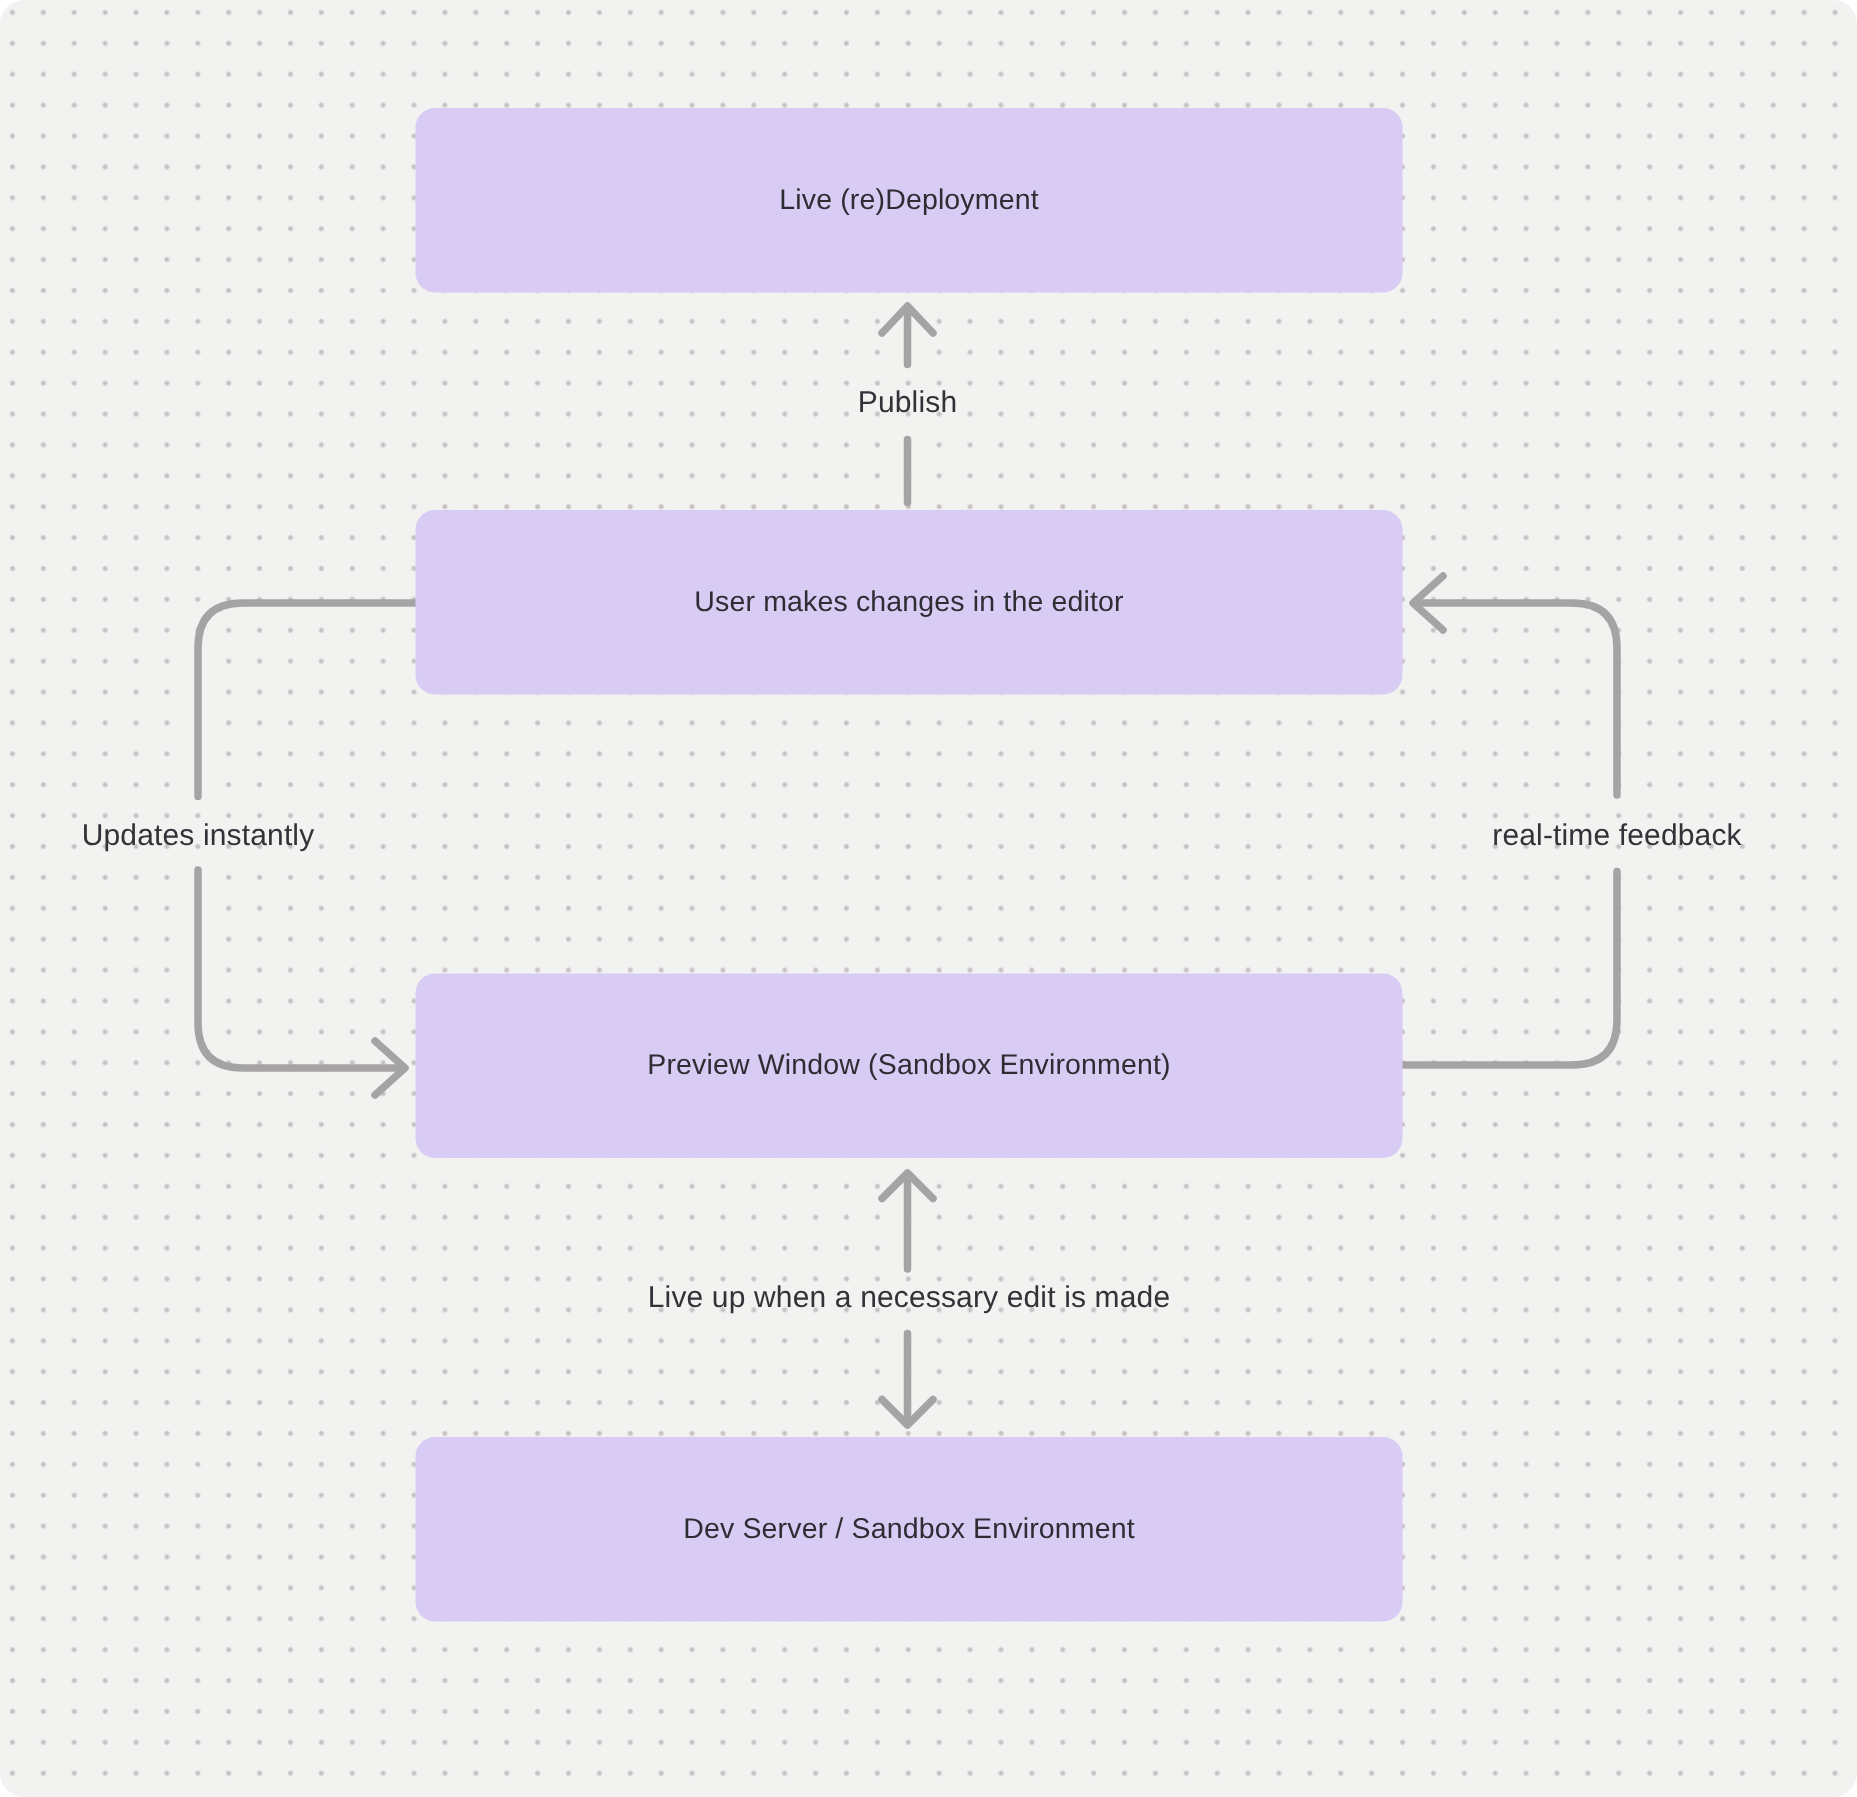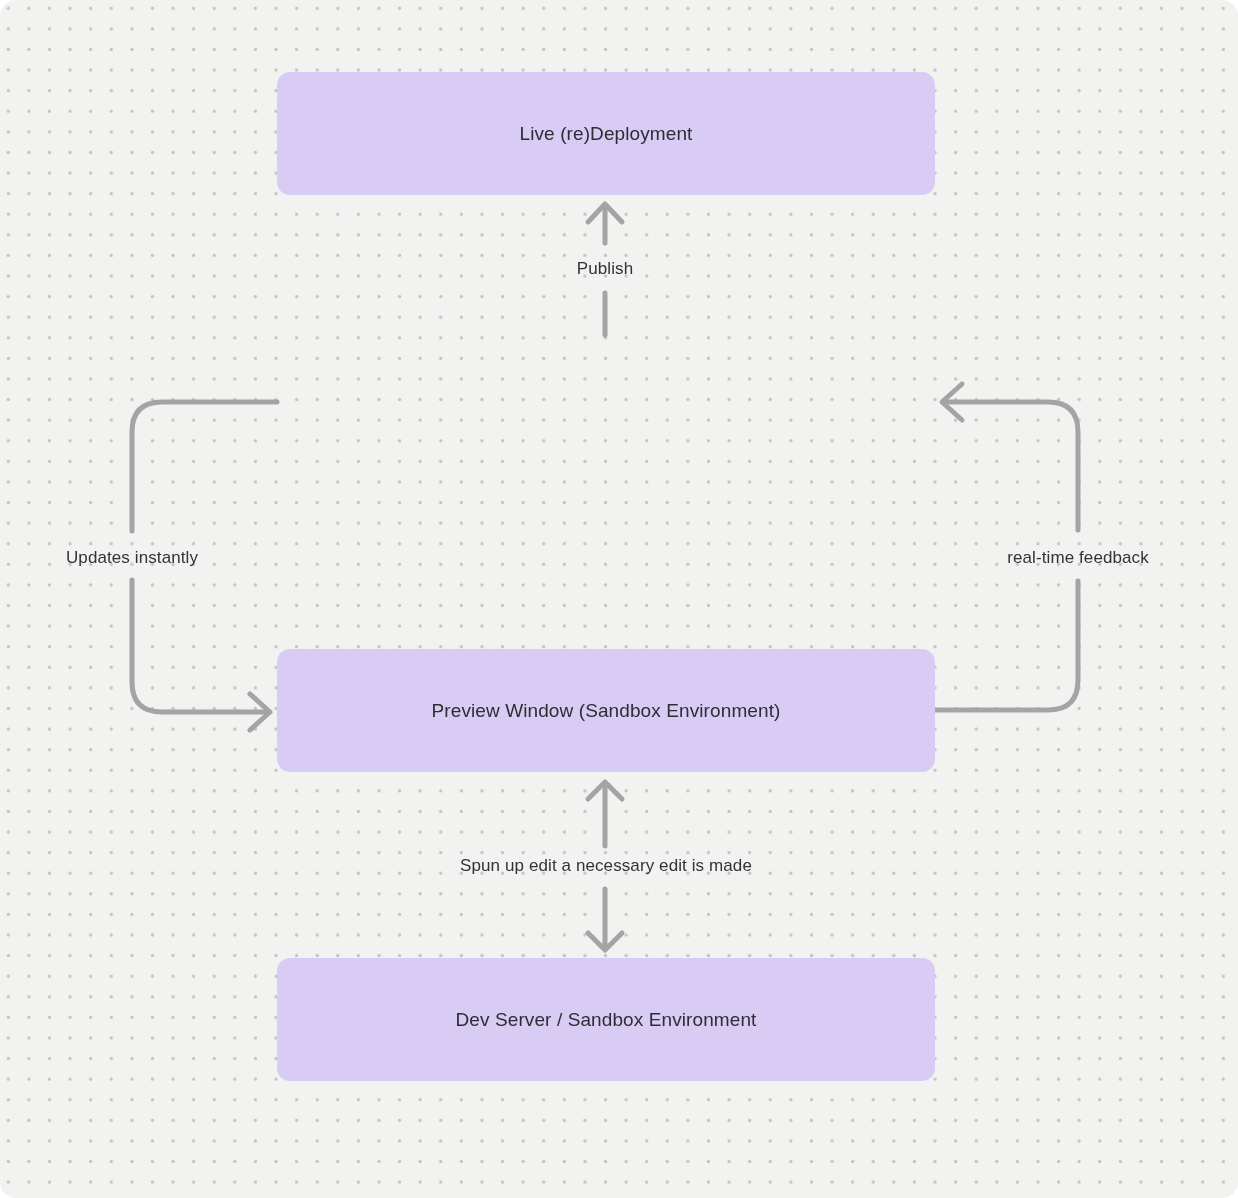--- a/index.html
+++ b/index.html
@@ -47,21 +47,21 @@
     letter-spacing: 0.1px;
   }
   .node-1 { top: 72px; }
   .node-2 { top: 340px; }
   .node-3 { top: 649px; }
   .node-4 { top: 958px; }
   .edge-label {
     position: absolute;
     transform: translate(-50%, -50%);
     white-space: nowrap;
-    font-size: 17px;
+    font-size: 20px;
     color: #333238;
     letter-spacing: 0.1px;
   }
   .label-publish  { left: 605px; top: 269px; }
   .label-updates  { left: 132px; top: 558px; text-align: right; }
   .label-feedback { left: 1078px; top: 558px; text-align: right; }
   .label-spunup   { left: 606px; top: 866px; }
 </style>
 </head>
 <body>
@@ -93,27 +93,30 @@
       <path d="M605,889 L605,946"></path>
       <path d="M588,799 L605,782 L622,799"></path>
       <path d="M588,933 L605,950 L622,933"></path>
     </g>
   </svg>
 
   <div class="node node-1">
     <span>Live (re)Deployment</span>
   </div>
 
+  <div class="node node-2">
+    <span>User makes changes in the editor</span>
+  </div>
 
   <div class="node node-4">
     <span>Dev Server / Sandbox Environment</span>
   </div>
 
   <div class="node node-3">
     <span>Preview Window (Sandbox Environment)</span>
   </div>
 
   <div class="edge-label label-publish">Publish</div>
   <div class="edge-label label-updates">Updates instantly</div>
   <div class="edge-label label-feedback">real-time feedback</div>
-  <div class="edge-label label-spunup">Spun up edit a necessary edit is made</div>
+  <div class="edge-label label-spunup">Live up when a necessary edit is made</div>
 
 </div>
 
 </body></html>

